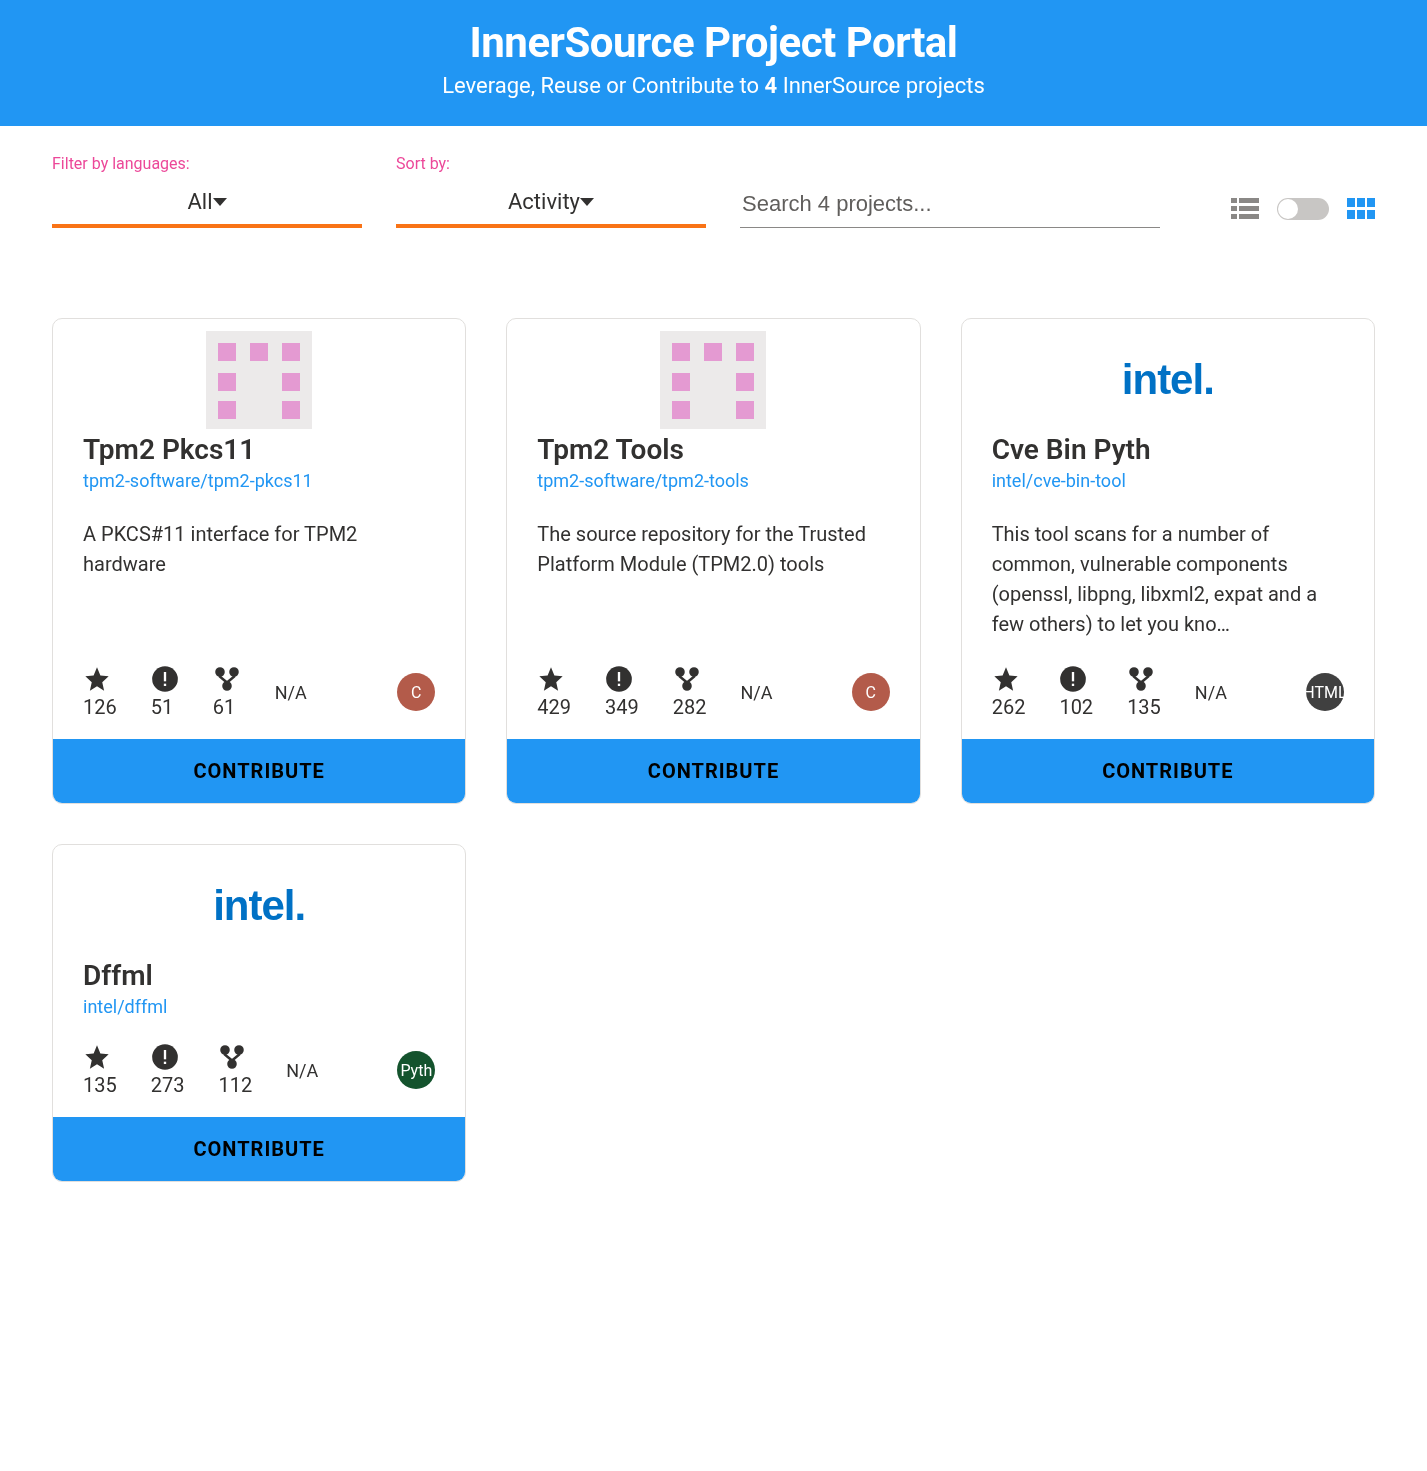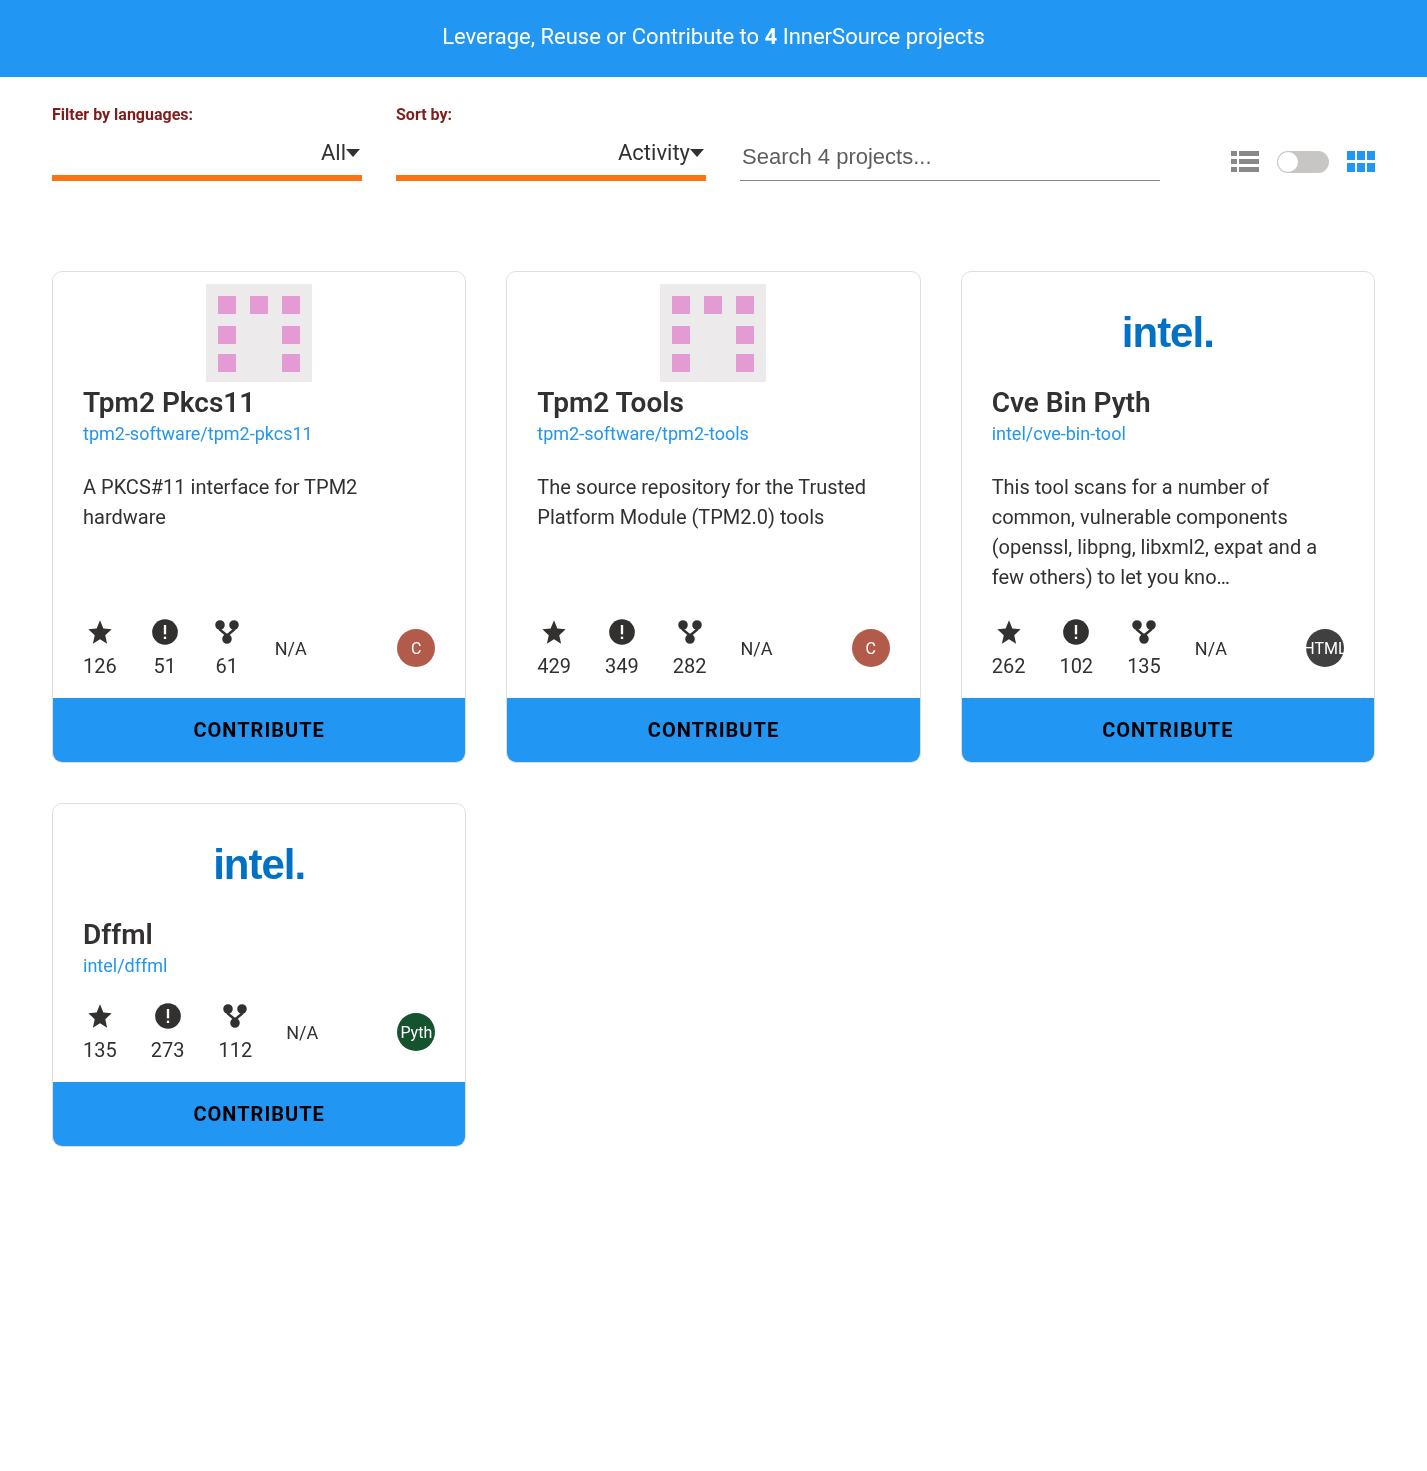--- a/index.html
+++ b/index.html
@@ -31,29 +31,28 @@
   gap: 34px;
   padding: 28px 52px 0 52px;
 }
 .control-group {
   display: flex;
   flex-direction: column;
   width: 310px;
 }
 .control-label {
   font-size: 16px;
-  color: #7f1d1d;
+  color: #ec4899;
   margin-bottom: 10px;
-  font-weight: bold;
 }
 .dropdown {
   display: flex;
-  justify-content: flex-end;
+  justify-content: center;
   align-items: center;
-  border-bottom: 6px solid #f97316;
+  border-bottom: 4px solid #f97316;
   padding: 6px 2px 10px 2px;
   font-size: 22px;
   cursor: pointer;
 }
 .dropdown-caret {
   width: 0; height: 0;
   border-left: 7px solid transparent;
   border-right: 7px solid transparent;
   border-top: 8px solid #323130;
 }
@@ -166,22 +165,22 @@
 }
 .card-stats {
   display: flex;
   align-items: flex-start;
   gap: 34px;
   margin-top: 26px;
 }
 .stat {
   display: flex;
   flex-direction: column;
-  align-items: center;
-  gap: 8px;
+  align-items: flex-start;
+  gap: 2px;
 }
 .stat-icon { width: 28px; height: 28px; display:flex; align-items:center; justify-content:center;}
 .stat-value { font-size: 20px; }
 .score-na {
   font-size: 18px;
   align-self: center;
 }
 .lang-badge {
   width: 38px; height: 38px;
   border-radius: 50%;
@@ -201,20 +200,21 @@
   font-weight: 700;
   letter-spacing: 1px;
   padding: 20px 0;
   cursor: pointer;
 }
 </style>
 </head>
 <body>
 
 <div class="header">
+  <div class="header-title">InnerSource Project Portal</div>
   <div class="header-subtitle">
     <span>Leverage, Reuse or Contribute to </span><b>4</b><span> InnerSource projects</span>
   </div>
 </div>
 
 <div class="controls">
   <div class="control-group">
     <div class="control-label">Filter by languages:</div>
     <div class="dropdown">
       <span>All</span>

